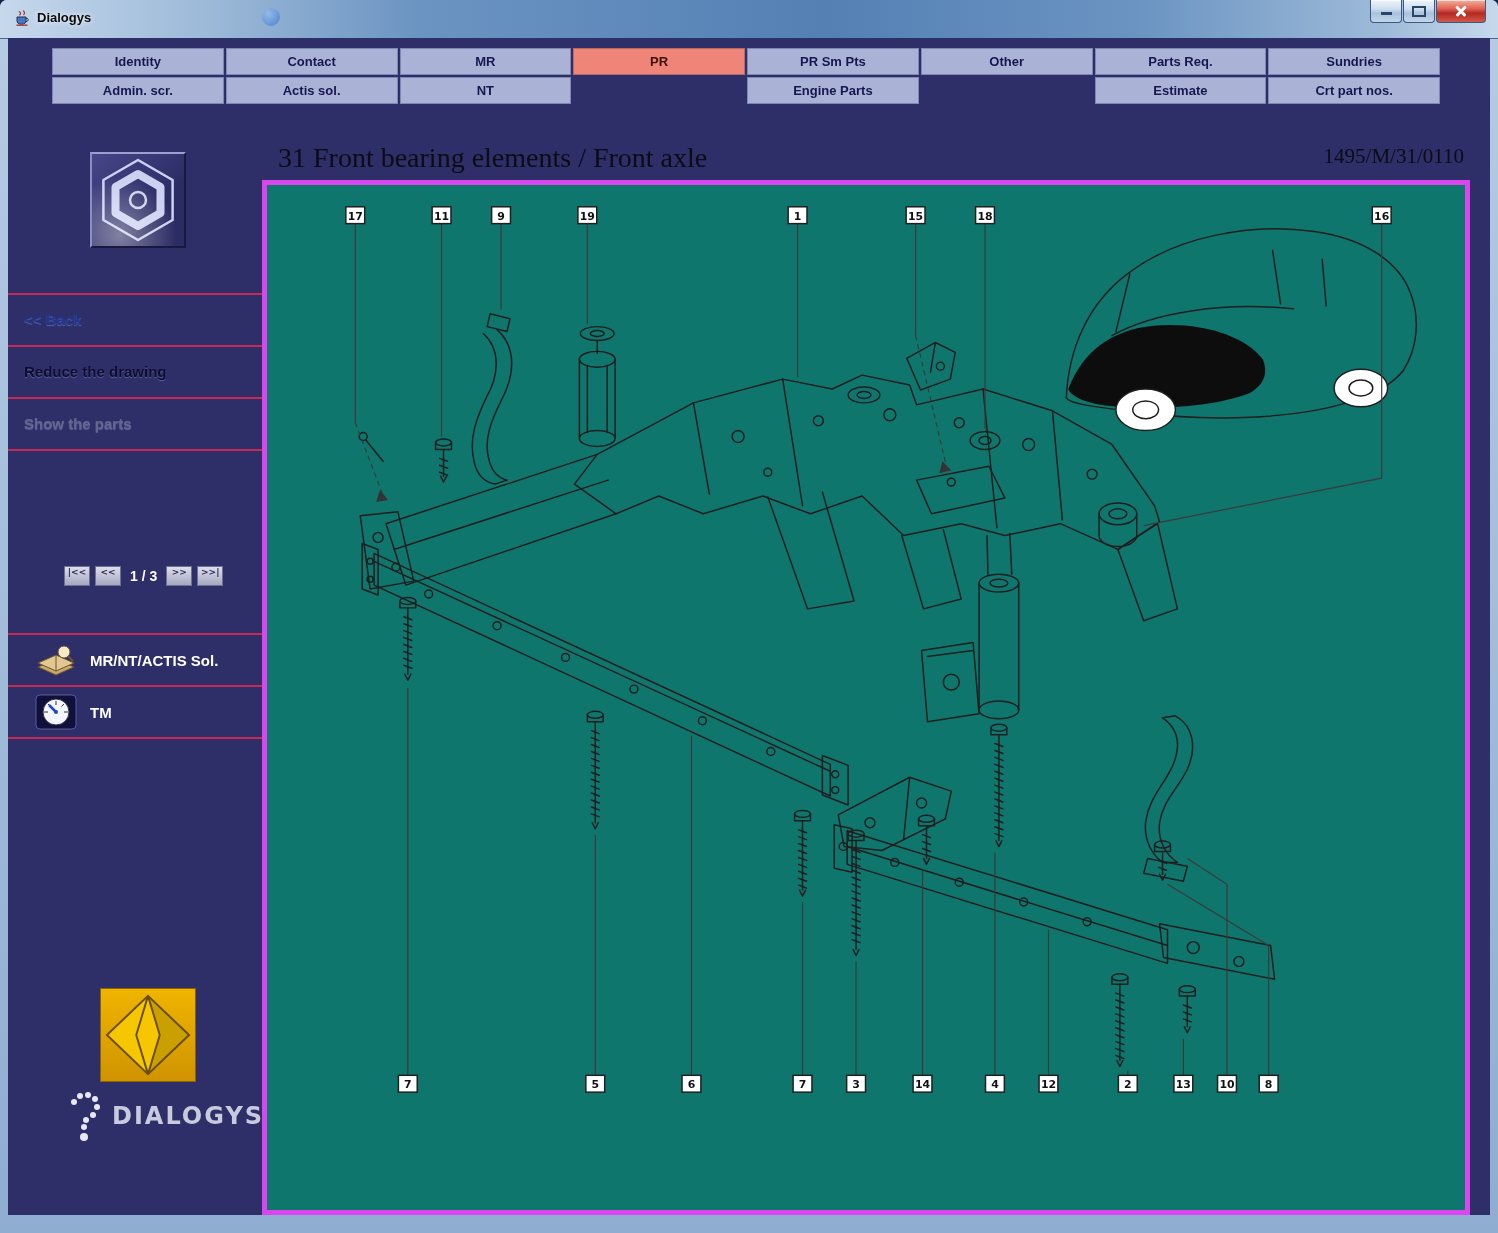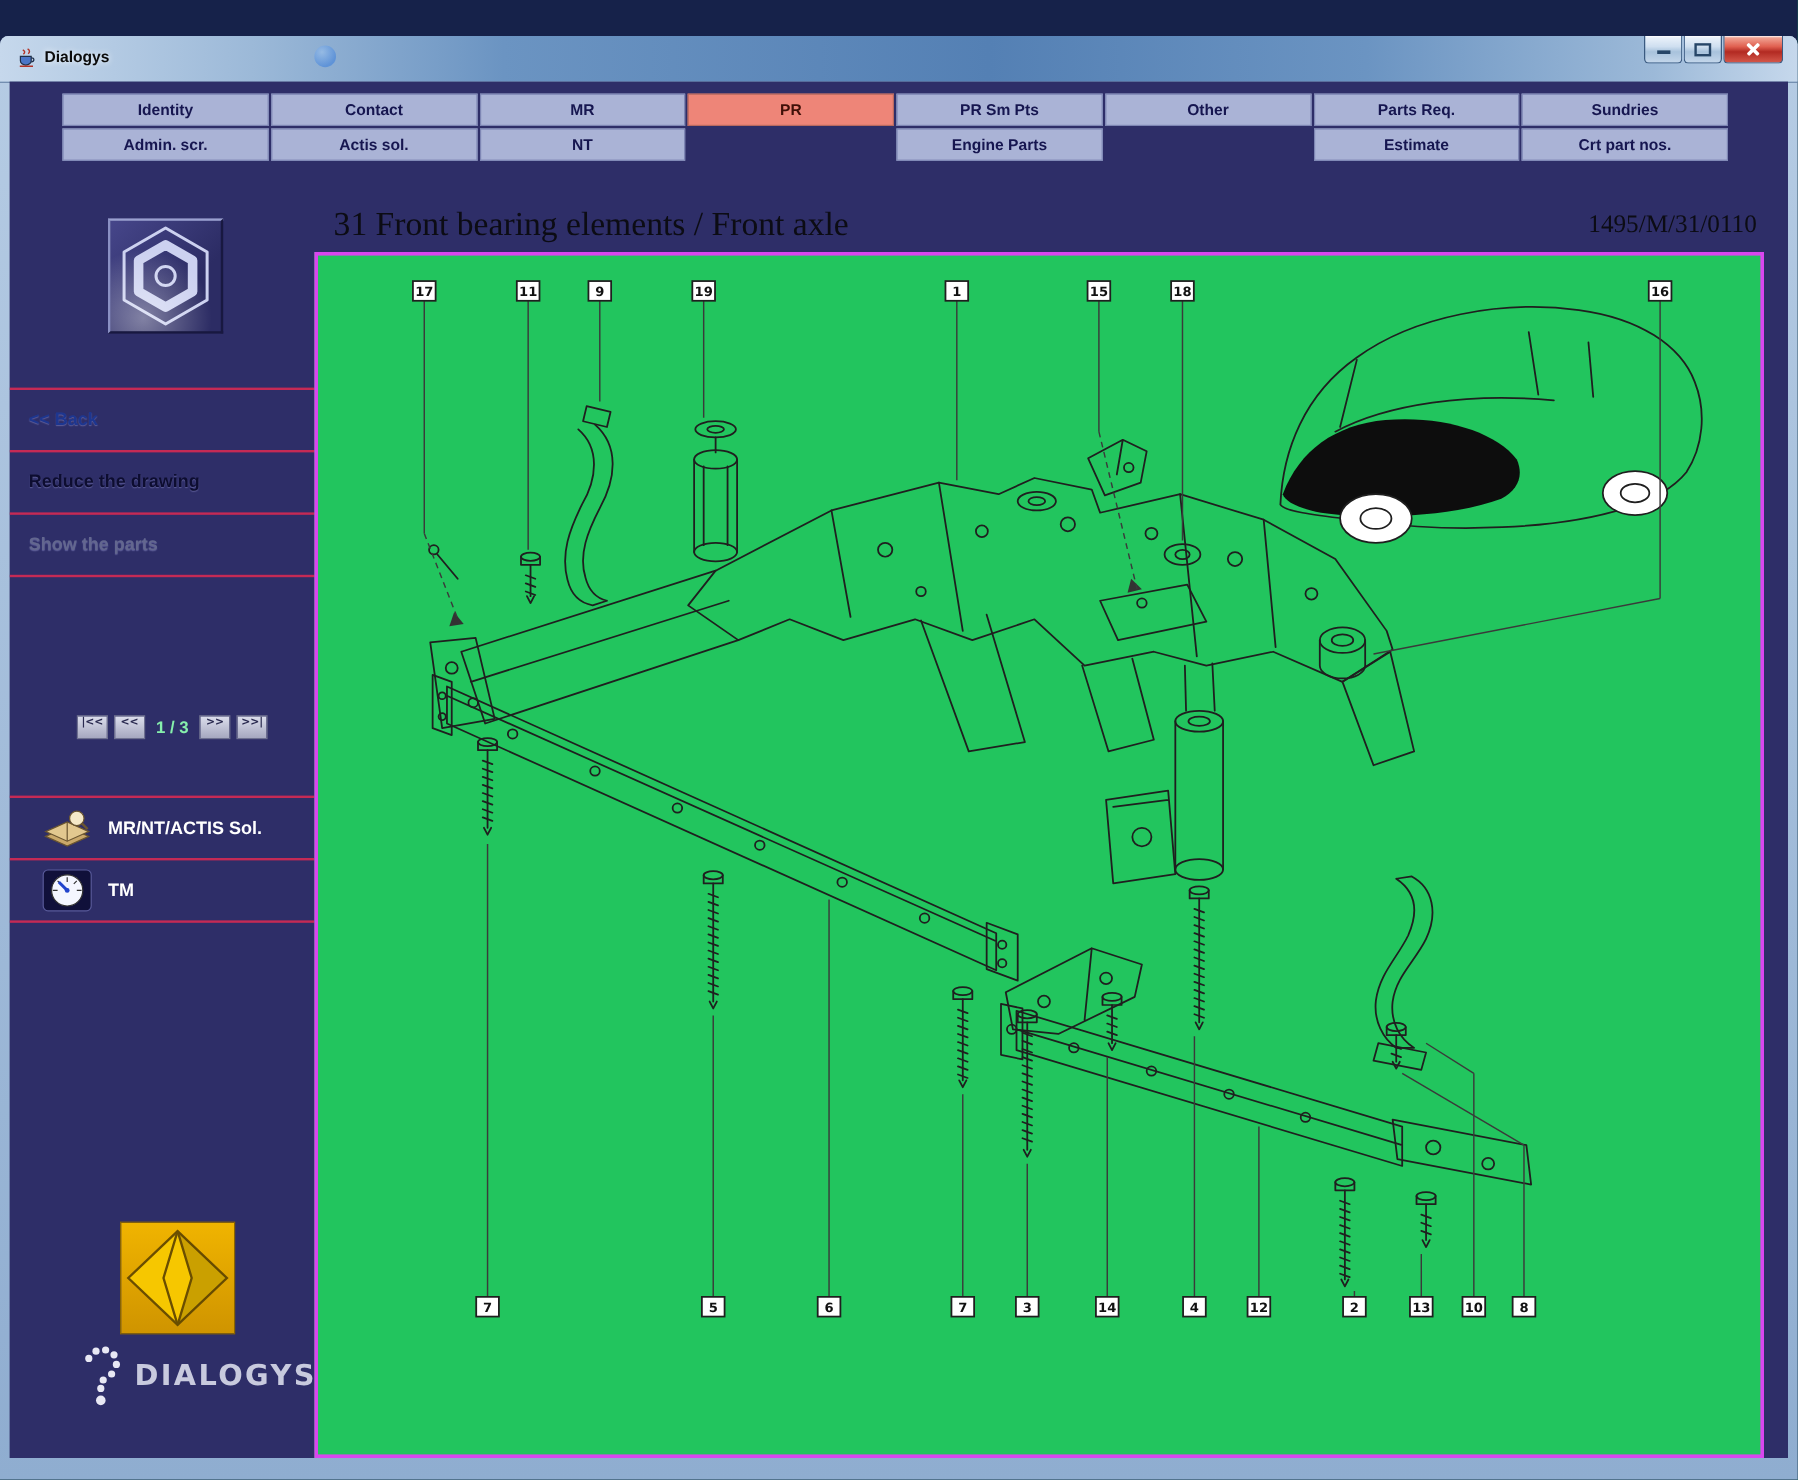--- a/index.html
+++ b/index.html
@@ -4,21 +4,21 @@
 <style>
   :root{
     --navy:#2e2e68;
     --tab:#aab3d6;
     --active:#ee8578;
     --sep:#c52a55;
   }
   html,body{margin:0;padding:0;width:1498px;height:1233px;overflow:hidden;
     font-family:"Liberation Sans",sans-serif;background:#16224a;}
   .window{position:absolute;inset:0;background:linear-gradient(180deg,#b6cce4,#8fadd0);
-    border-radius:7px 7px 0 0;margin-top:30px;}
+    border-radius:7px 7px 0 0;}
   
   .titlebar{position:absolute;left:0;right:0;top:0;height:38px;border-radius:7px 7px 0 0;
     background:linear-gradient(90deg,#c6d8ec 0%,#9cb9d8 14%,#6b94c2 28%,#5480b4 55%,#6b94c2 76%,#9cb9d8 92%,#c6d8ec 100%);
     border-bottom:1px solid #48688f;}
   .java-icon{position:absolute;left:13px;top:9px;width:18px;height:18px;}
   .title-text{position:absolute;left:37px;top:10px;font-size:13px;font-weight:bold;color:#0b0b0b;
     text-shadow:0 0 5px rgba(255,255,255,.9);}
   .ghost-icon{position:absolute;left:262px;top:8px;width:18px;height:18px;border-radius:50%;
     background:radial-gradient(circle at 35% 30%,#9cc4f2,#3a7edd 70%);opacity:.55;}
   .win-controls{position:absolute;top:0;right:12px;display:flex;gap:1px;}
@@ -58,35 +58,35 @@
   .menu{position:absolute;left:0;top:255px;width:278px;}
   .menu-item{height:50px;line-height:50px;padding-left:16px;border-top:2px solid var(--sep);
     font-size:15px;font-weight:bold;color:#0d0d30;text-shadow:0 1px 1px rgba(170,170,230,.4);cursor:pointer;}
   .menu-item:first-child{color:#1d3690;}
   .menu-item:last-child{border-bottom:2px solid var(--sep);}
   .menu-item.disabled{color:#63678f;cursor:default;}
   .pagination{position:absolute;left:56px;top:528px;display:flex;align-items:center;gap:5px;}
   .page-btn{width:24px;height:18px;line-height:18px;text-align:center;cursor:pointer;
     background:linear-gradient(#dcdeec,#a6a8c0);border:1px solid #6e7090;
     font:bold 9px "DejaVu Sans",sans-serif;color:#2a2a50;}
-  .page-label{color:#86efac;font-size:14px;font-weight:bold;margin:0 4px;}
+  .page-label{color:#ffffff;font-size:14px;font-weight:bold;margin:0 4px;}
   .tools{position:absolute;left:0;top:595px;width:254px;}
   .tool-row{height:50px;border-top:2px solid var(--sep);display:flex;align-items:center;gap:12px;
     padding-left:26px;cursor:pointer;}
   .tool-row:last-child{border-bottom:2px solid var(--sep);}
   .tool-icon{width:44px;height:38px;flex:0 0 auto;}
   .tool-label{color:#ffffff;font-size:15px;font-weight:bold;}
   .renault-tile{position:absolute;left:92px;top:950px;width:94px;height:92px;
     background:linear-gradient(#f0b400,#cf9400);border:1px solid #8a6400;
     display:flex;align-items:center;justify-content:center;}
   .dialogys{position:absolute;left:56px;top:1052px;display:flex;align-items:center;gap:8px;}
   .dialogys-text{color:#c8cade;font:bold 24px "DejaVu Sans",sans-serif;letter-spacing:2px;}
   
-  .panel{position:absolute;left:254px;top:142px;right:20px;bottom:0;background:#22c55e;
-    border:3px solid #d946ef;box-sizing:border-box;}
+  .panel{position:absolute;left:254px;top:142px;right:20px;bottom:0;background:#0f766e;
+    border:5px solid #d946ef;box-sizing:border-box;}
   .panel svg{display:block;width:100%;height:100%;}
   .art{stroke:#1f1f1f;fill:none;stroke-width:1.5;stroke-linejoin:round;stroke-linecap:round;}
   .callout rect{fill:#ffffff;stroke:#1f1f1f;stroke-width:1.5;}
   .callout text{fill:#111;font:bold 11px "DejaVu Sans",sans-serif;}
   .leader{stroke:#3a3a3a;stroke-width:1.2;fill:none;}
   .leader.dash{stroke-dasharray:5 4;}
 </style>
 </head>
 <body>
 

